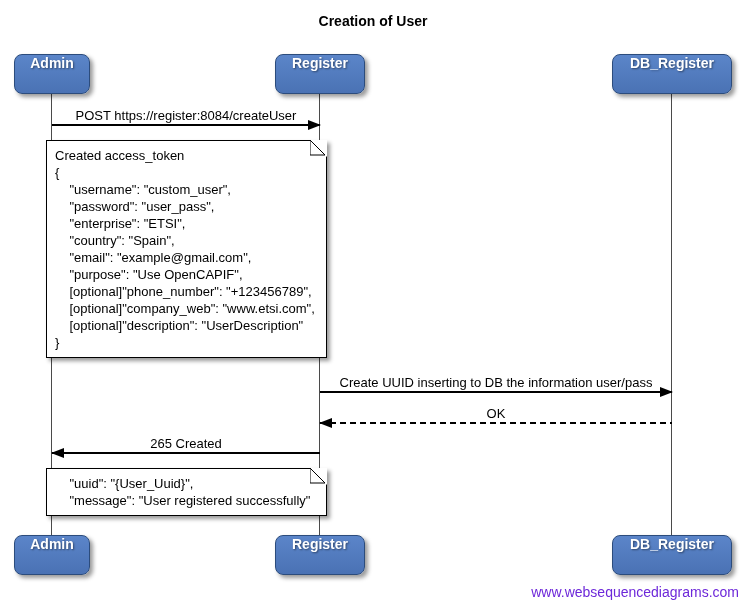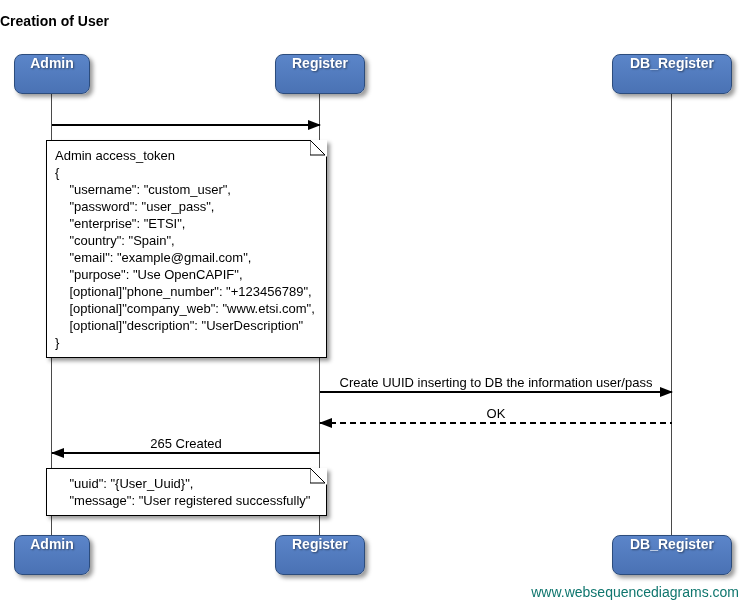--- a/index.html
+++ b/index.html
@@ -19,21 +19,21 @@
     position:relative;
     width:746px;height:610px;
     background:var(--background);
     font-family:"Liberation Sans","DejaVu Sans",sans-serif;
     color:#000;
     overflow:hidden;
     margin:0 auto;
   }
   .title{
     position:absolute;top:13px;left:0;width:746px;
-    font-size:14px;font-weight:bold;
+    text-align:center;font-size:14px;font-weight:bold;
   }
   .actor{
     position:absolute;height:40px;
     background:linear-gradient(180deg,var(--actor-fill-top),var(--actor-fill-bottom));
     border:1px solid var(--actor-border);
     border-radius:8px;
     box-shadow:3px 3px 4px rgba(0,0,0,0.4);
     display:flex;justify-content:center;
     color:var(--actor-text);font-weight:bold;font-size:14px;
     text-shadow:1px 1px 2px rgba(0,0,0,0.45);
@@ -74,21 +74,21 @@
     border:1px solid var(--note-border);
     box-shadow:3px 3px 4px rgba(0,0,0,0.4);
     padding:6px 8px;
     font-size:13px;line-height:17px;
     z-index:3;
   }
   .note-line{white-space:pre;}
   .fold{position:absolute;top:-1px;right:-1px;display:block;}
   .footer{
     position:absolute;top:584px;right:7px;
-    font-size:14px;color:#0f766e;
+    font-size:14px;color:#6d28d9;
   }
 </style>
 </head>
 <body>
 
 <div class="canvas">
 
   <div class="title">Creation of User</div>
 
   <div class="lifeline" style="left:51px;"></div>
@@ -99,31 +99,32 @@
     <span>Admin</span>
   </div>
   <div class="actor" style="left:275px;top:54px;width:90px;">
     <span>Register</span>
   </div>
   <div class="actor" style="left:612px;top:54px;width:120px;">
     <span>DB_Register</span>
   </div>
 
   <div class="message" style="left:52px;top:106px;width:268px;">
+    <div class="msg-label">POST https://register:8084/createUser</div>
     <div class="msg-line">
       <span class="arrowhead right"></span>
     </div>
   </div>
 
   <div class="note" style="left:46px;top:140px;width:281px;height:218px;">
     <svg class="fold" width="17" height="17">
       <polygon points="0,0 17,0 17,17" fill="#ffffff" stroke="none"></polygon>
       <polygon points="0,0 15,15 0,15" fill="#ffffff" stroke="#000000" stroke-width="1"></polygon>
     </svg>
-    <div class="note-line">Admin access_token</div>
+    <div class="note-line">Created access_token</div>
     <div class="note-line">{</div>
     <div class="note-line">    "username": "custom_user",</div>
     <div class="note-line">    "password": "user_pass",</div>
     <div class="note-line">    "enterprise": "ETSI",</div>
     <div class="note-line">    "country": "Spain",</div>
     <div class="note-line">    "email": "example@gmail.com",</div>
     <div class="note-line">    "purpose": "Use OpenCAPIF",</div>
     <div class="note-line">    [optional]"phone_number": "+123456789",</div>
     <div class="note-line">    [optional]"company_web": "www.etsi.com",</div>
     <div class="note-line">    [optional]"description": "UserDescription"</div>

